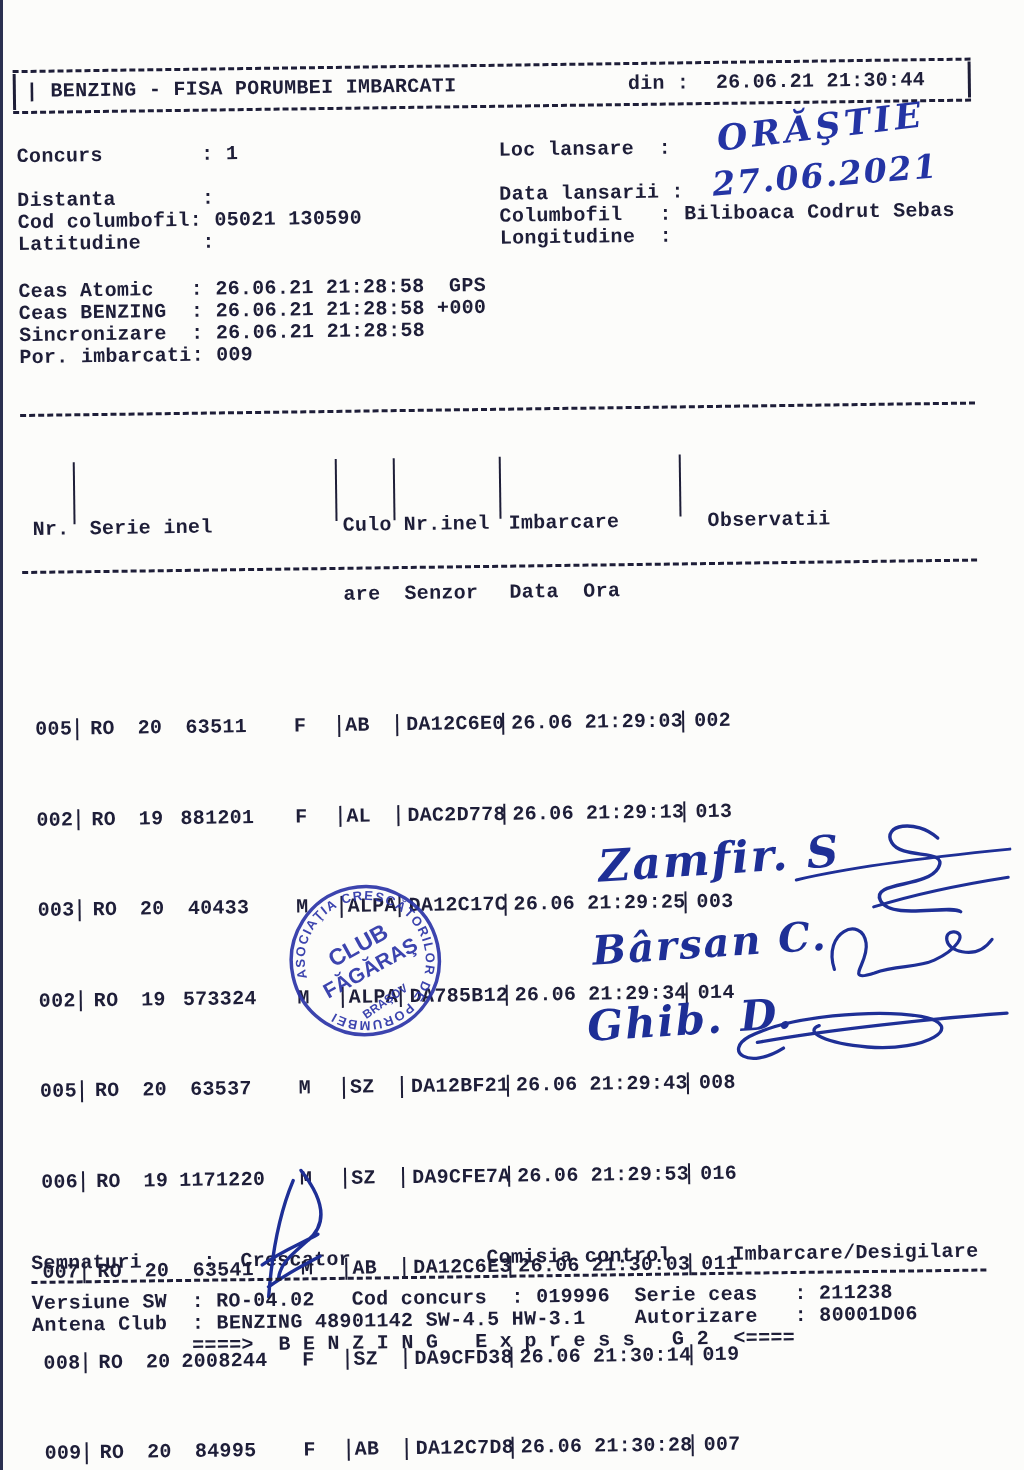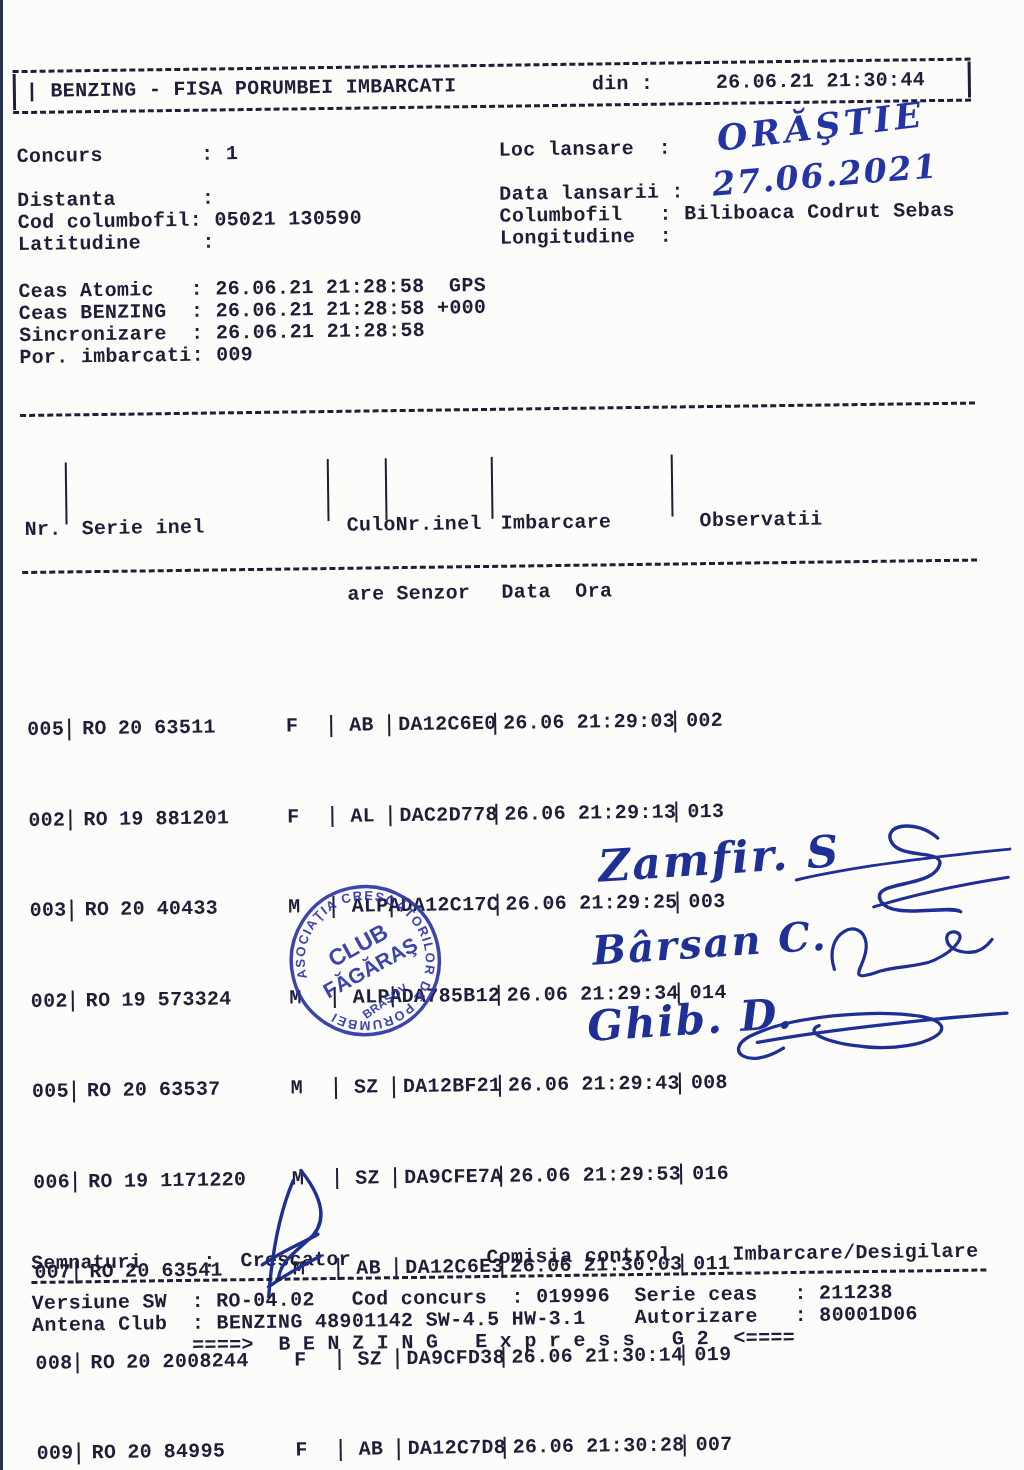--- a/index.html
+++ b/index.html
@@ -18,32 +18,32 @@
   
   .blk{position:absolute;}
   
   .tbl{position:absolute;left:33px;top:368px;width:955px;}
   .thead{display:flex;}
   .thead .cell{padding-top:9px;height:53px;}
   .trow{display:flex;}
   .cell{box-sizing:border-box;line-height:21.5px;height:21.5px;}
   .thead .cell{line-height:23px;height:62px;}
   .cell+.cell{border-left:2.5px solid #1e1e38;}
-  .c-nr{width:44px;padding-left:3px;}
+  .c-nr{width:44px;padding-left:3px;margin-left:8px;}
   .c-serie{width:262px;}
-  .c-culo{width:58px;padding-left:17px;}
+  .c-culo{width:58px;padding-left:5px;}
   .c-sen{width:106px;padding-left:8px;}
   .c-imb{width:180px;padding-left:7px;}
   .c-obs{flex:1;padding-left:10px;}
   .thead .c-serie{padding-left:14px;}
   .thead .c-obs{padding-left:26px;}
   .rows{padding:7px 0 6px 0;}
   .f-country{display:inline-block;width:2ch;margin-left:1ch;}
-  .f-year{display:inline-block;width:4ch;text-align:center;}
-  .f-num{display:inline-block;width:9ch;text-align:left;}
+  .f-year{display:inline-block;width:4ch;text-align:right;}
+  .f-num{display:inline-block;width:9ch;text-align:center;}
   .f-sex{display:inline-block;width:3ch;text-align:right;}
   .f-time{margin-left:1ch;}
   
   .pen{color:#2434a4;font-family:"DejaVu Serif",serif;font-style:italic;font-weight:700;}
   .hand-loc{position:absolute;left:733px;top:116px;font-size:35px;letter-spacing:4px;transform:rotate(-6deg);}
   .hand-date{position:absolute;left:728px;top:166px;font-size:33px;letter-spacing:2px;transform:rotate(-4deg);}
   .sig-name{font-size:44px;letter-spacing:2px;display:inline-block;transform:rotate(-3deg);color:#1e2f96;}
   .sigrow{position:absolute;white-space:nowrap;}
   .sig-svg{position:absolute;}
   
@@ -54,21 +54,21 @@
 <body>
 
 <div class="page">
   <div class="edge"></div>
   <div class="scan">
 
     <div class="header-box">
       <div class="dash"></div>
       <div class="hmid mono">
         <span class="t" style="left:10px">| BENZING - FISA PORUMBEI IMBARCATI</span>
-        <span class="t" style="left:576px">din :</span>
+        <span class="t" style="left:612px">din :</span>
         <span class="t" style="left:700px">26.06.21 21:30:44</span>
       </div>
       <div class="dash"></div>
     </div>
 
     <div class="pen hand-loc">ORĂŞTIE</div>
     <div class="pen hand-date">27.06.2021</div>
 
     <div class="blk mono" style="left:33px;top:146px"><div class="mono-line">Concurs        : 1</div><div class="mono-line"></div><div class="mono-line">Distanta       :</div><div class="mono-line">Cod columbofil: 05021 130590</div><div class="mono-line">Latitudine     :</div></div>
     <div class="blk mono" style="left:515px;top:146px"><div class="mono-line">Loc lansare  :</div><div class="mono-line"></div><div class="mono-line">Data lansarii :</div><div class="mono-line">Columbofil   : Biliboaca Codrut Sebas</div><div class="mono-line">Longitudine  :</div></div>

